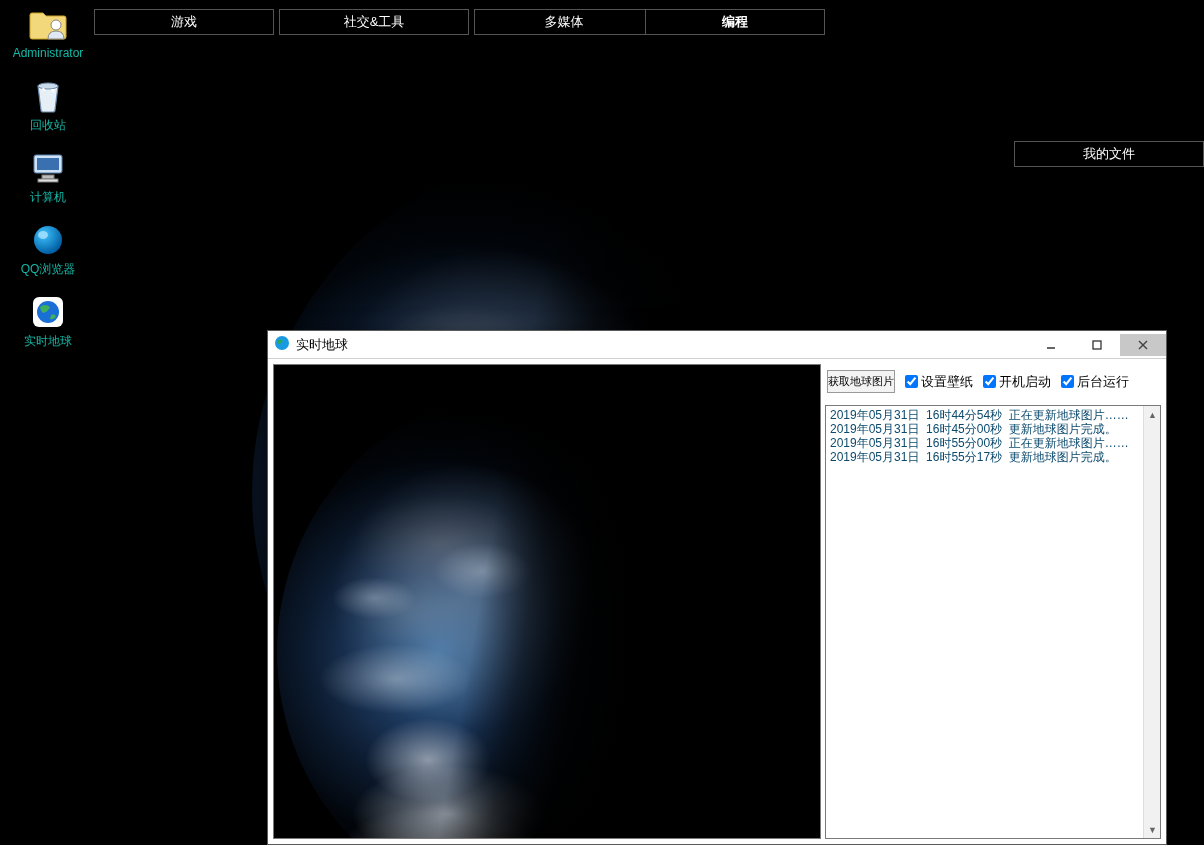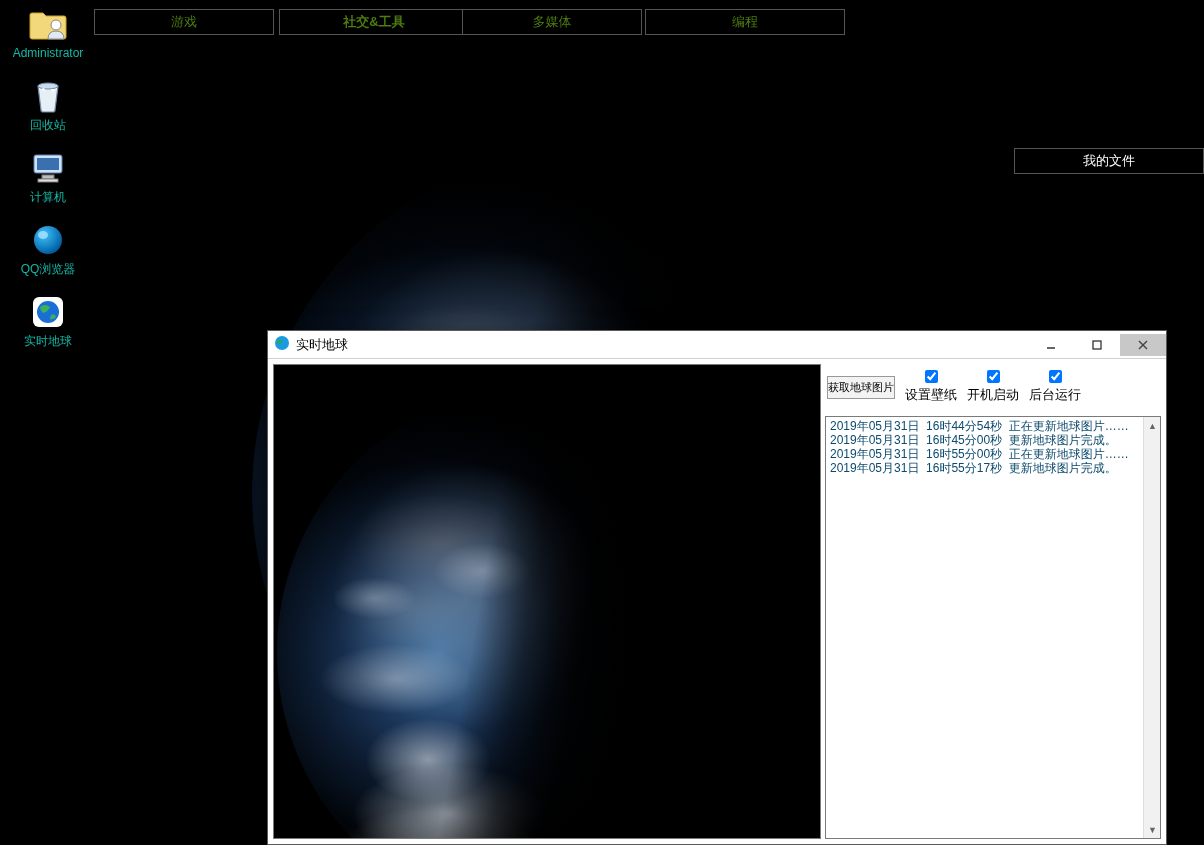--- a/index.html
+++ b/index.html
@@ -23,37 +23,37 @@
 .earth-land { position:absolute; inset:0; border-radius:50%; background:
  radial-gradient(ellipse 120px 70px at 30% 30%, rgba(115,95,70,.6), rgba(0,0,0,0) 70%),
  radial-gradient(ellipse 80px 50px at 24% 42%, rgba(100,90,70,.5), rgba(0,0,0,0) 70%); mix-blend-mode: screen; opacity:.5; }
 .earth-shadow { position:absolute; inset:0; border-radius:50%; background: linear-gradient(100deg, rgba(0,0,0,0) 38%, rgba(0,0,0,.55) 46%, rgba(0,0,0,.92) 55%, #000 65%); }
 
 .desktop-icons { position: absolute; left: 8px; top: 6px; width: 80px; display: flex; flex-direction: column; gap: 18px; }
 .dicon { width: 80px; display:flex; flex-direction:column; align-items:center; cursor: default; }
 .dicon .glyph { width: 40px; height: 36px; display:flex; align-items:center; justify-content:center; }
 .dicon .label { margin-top:4px; color:#14b8a6; font-size:12px; text-align:center; line-height:14px; text-shadow: 1px 1px 2px #000; word-break:break-all; max-width:78px; }
 
-.topbar-btn { position:absolute; top:9px; height:26px; border:1px solid #555; background:#000; color:#4d7c0f; font-size:13px; display:flex; align-items:center; justify-content:center; cursor:pointer; }
+.topbar-btn { position:absolute; top:9px; height:26px; border:1px solid #555; background:#000; color:#ffffff; font-size:13px; display:flex; align-items:center; justify-content:center; cursor:pointer; }
 .sidebar-btn { position:absolute; height:26px; border:1px solid #555; background:#000; color:#fff; font-size:13px; display:flex; align-items:center; justify-content:center; cursor:pointer; right:0; width:190px; }
 
 .appwin { position:absolute; left:267px; top:330px; width:900px; height:515px; background:#f0f0f0; border:1px solid #5a5a5a; box-shadow: 0 4px 18px rgba(0,0,0,.6); display:flex; flex-direction:column; }
 .titlebar { height:28px; background:#fff; display:flex; align-items:center; padding-left:6px; border-bottom:1px solid #d0d0d0; }
 .titlebar .title { font-size:13px; color:#000; margin-left:6px; }
 .titlebar .spacer { flex:1; }
 .winbtn { width:46px; height:22px; display:flex; align-items:center; justify-content:center; cursor:pointer; font-size:12px; color:#333; }
 .winbtn.close { background:#c8c8c8; color:#333; }
 .winbtn.close svg line { stroke:#444; }
 .client { flex:1; display:flex; background:#fff; padding:5px; gap:4px; }
 .preview { width:548px; height:100%; background:#000; border:1px solid #7a7a7a; position:relative; overflow:hidden; }
 .preview .earth-body, .preview .earth-clouds1, .preview .earth-land, .preview .earth-shadow { position:absolute; }
 .rightpane { flex:1; display:flex; flex-direction:column; gap:6px; }
 .ctrlrow { display:flex; align-items:center; gap:10px; padding:6px 2px; font-size:13px; color:#000; }
 .ctrlrow button { font-size:11px; padding:3px 0; background:#f3f3f3; border:1px solid #999; cursor:pointer; }
-.ctrlrow label { display:flex; align-items:center; gap:3px; cursor:pointer;flex-direction:column; }
+.ctrlrow label { display:flex; align-items:center; gap:3px; cursor:pointer; }
 .logbox { flex:1; border:1px solid #7a7a7a; background:#fff; position:relative; }
 .logtext { position:absolute; inset:0; padding:2px 4px; font-size:12px; color:#0c4a6e; line-height:14px; white-space:pre; font-family: Liberation Sans, sans-serif; overflow:hidden; }
 .vscroll { position:absolute; right:0; top:0; bottom:0; width:17px; background:#f1f1f1; border-left:1px solid #ddd; }
 .vscroll .arrow { position:absolute; left:0; width:17px; height:17px; display:flex; align-items:center; justify-content:center; color:#666; font-size:9px; }
 .vscroll .arrow.up { top:0; }
 .vscroll .arrow.down { bottom:0; }
 
 .app-earth-wrap { position:absolute; left:50%; top:55%; transform:translate(-50%,-45%); width:540px; height:540px; }
 </style>
 </head>
@@ -125,31 +125,31 @@
           <path d="M20 20 Q24 18 25 22 Q22 25 19 24 Z" fill="#3fb05a"></path>
         </svg>
       </span>
       <span class="label">实时地球</span>
     </div>
   </div>
 
   <div id="tb0" class="topbar-btn" style="left: 94px; width: 180px;">
       <span>游戏</span>
     </div>
-  <div id="tb1" class="topbar-btn" style="left: 279px; width: 190px; font-weight: bold;">
+  <div id="tb1" class="topbar-btn" style="left: 279px; width: 190px;">
       <span>社交&amp;工具</span>
     </div>
-  <div id="tb2" class="topbar-btn" style="left: 462px; width: 180px;">
+  <div id="tb2" class="topbar-btn" style="left: 474px; width: 180px;">
       <span>多媒体</span>
     </div>
-  <div id="tb3" class="topbar-btn" style="left: 645px; width: 200px;">
+  <div id="tb3" class="topbar-btn" style="left: 645px; width: 180px; font-weight: bold;">
       <span>编程</span>
     </div>
 
-  <div class="sidebar-btn" style="top:148px">
+  <div class="sidebar-btn" style="top:141px">
       <span>我的文件</span>
     </div>
 
   <div class="appwin">
     <div class="titlebar">
       <span>
         <svg width="16" height="16" viewBox="0 0 16 16">
             <circle cx="8" cy="8" r="7" fill="#1a9ae0"></circle>
             <path d="M3 6 Q6 3 9 6 Q7 9 4 9 Z" fill="#27a85a"></path>
           </svg>

